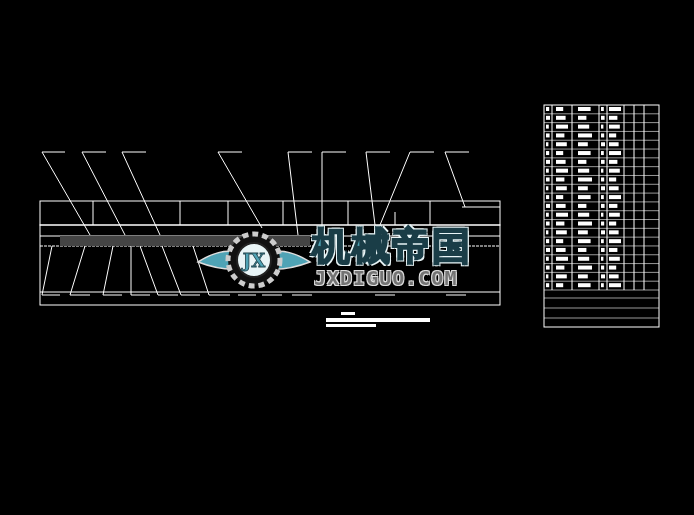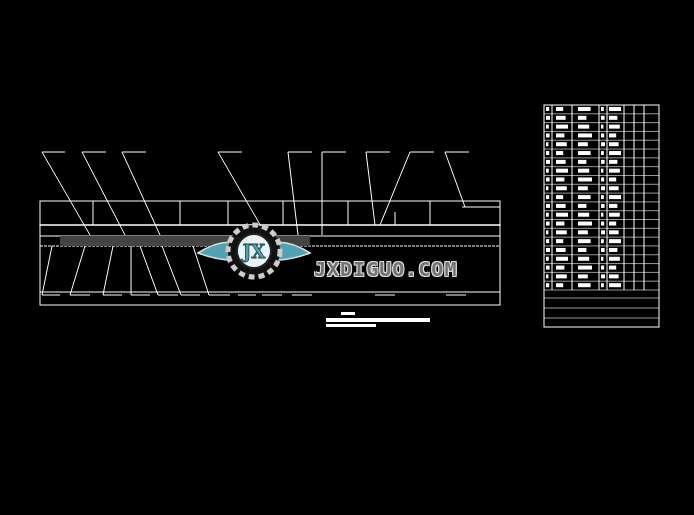--- a/index.html
+++ b/index.html
@@ -1,18 +1,18 @@
 <!DOCTYPE html>
 <html><head>
 <meta charset="utf-8">
 <style>
   html,body{margin:0;padding:0;background:#000;}
   body{width:694px;height:515px;position:relative;overflow:hidden;font-family:"DejaVu Sans",sans-serif;}
   #canvas{position:absolute;left:0;top:0;width:694px;height:515px;}
-  .wm{position:absolute;left:196px;top:217px;width:300px;height:66px;}
+  .wm{position:absolute;left:196px;top:226px;width:300px;height:66px;}
   .wm-text{position:absolute;left:116px;top:0;font-weight:bold;font-size:38px;color:#4fa3b5;
     -webkit-text-stroke:2px #1a3d47;text-shadow:0 0 0 #fff,2px 2px 0 #e8f4f6,-2px -2px 0 #e8f4f6,2px -2px 0 #e8f4f6,-2px 2px 0 #e8f4f6;letter-spacing:2px;line-height:40px;}
   .wm-url{position:absolute;left:118px;top:40px;font-family:"DejaVu Sans Mono",monospace;font-weight:bold;font-size:20px;color:#737373;
     text-shadow:1px 1px 0 #ddd,-1px -1px 0 #ddd,1px -1px 0 #ddd,-1px 1px 0 #ddd;letter-spacing:1px;}
 </style>
 </head>
 <body>
 
 <svg id="canvas" viewBox="0 0 694 515" xmlns="http://www.w3.org/2000/svg">
   <g stroke="#fff" stroke-width="1" fill="none">
@@ -229,14 +229,15 @@
 </svg>
 
 <div class="wm">
   <svg width="116" height="66" viewBox="0 0 116 66" style="position:absolute;left:0;top:0">
     <path d="M2 36 Q30 18 50 30 L50 42 Q28 46 2 36Z" fill="#4fa3b5" stroke="#ddd" stroke-width="1.5"></path>
     <path d="M114 36 Q86 18 66 30 L66 42 Q88 46 114 36Z" fill="#4fa3b5" stroke="#ddd" stroke-width="1.5"></path>
     <circle cx="58" cy="34" r="26" fill="#111" stroke="#ccc" stroke-width="5" stroke-dasharray="6,4"></circle>
     <circle cx="58" cy="34" r="17" fill="#e8f4f6" stroke="#222" stroke-width="2"></circle>
     <text x="58" y="41" text-anchor="middle" font-family="DejaVu Serif,serif" font-weight="bold" font-size="18" fill="#4fa3b5" stroke="#1a3d47" stroke-width="0.8">JX</text>
   </svg>
+  <div class="wm-text">机械帝国</div>
   <div class="wm-url">JXDIGUO.COM</div>
 </div>
 
 </body></html>

